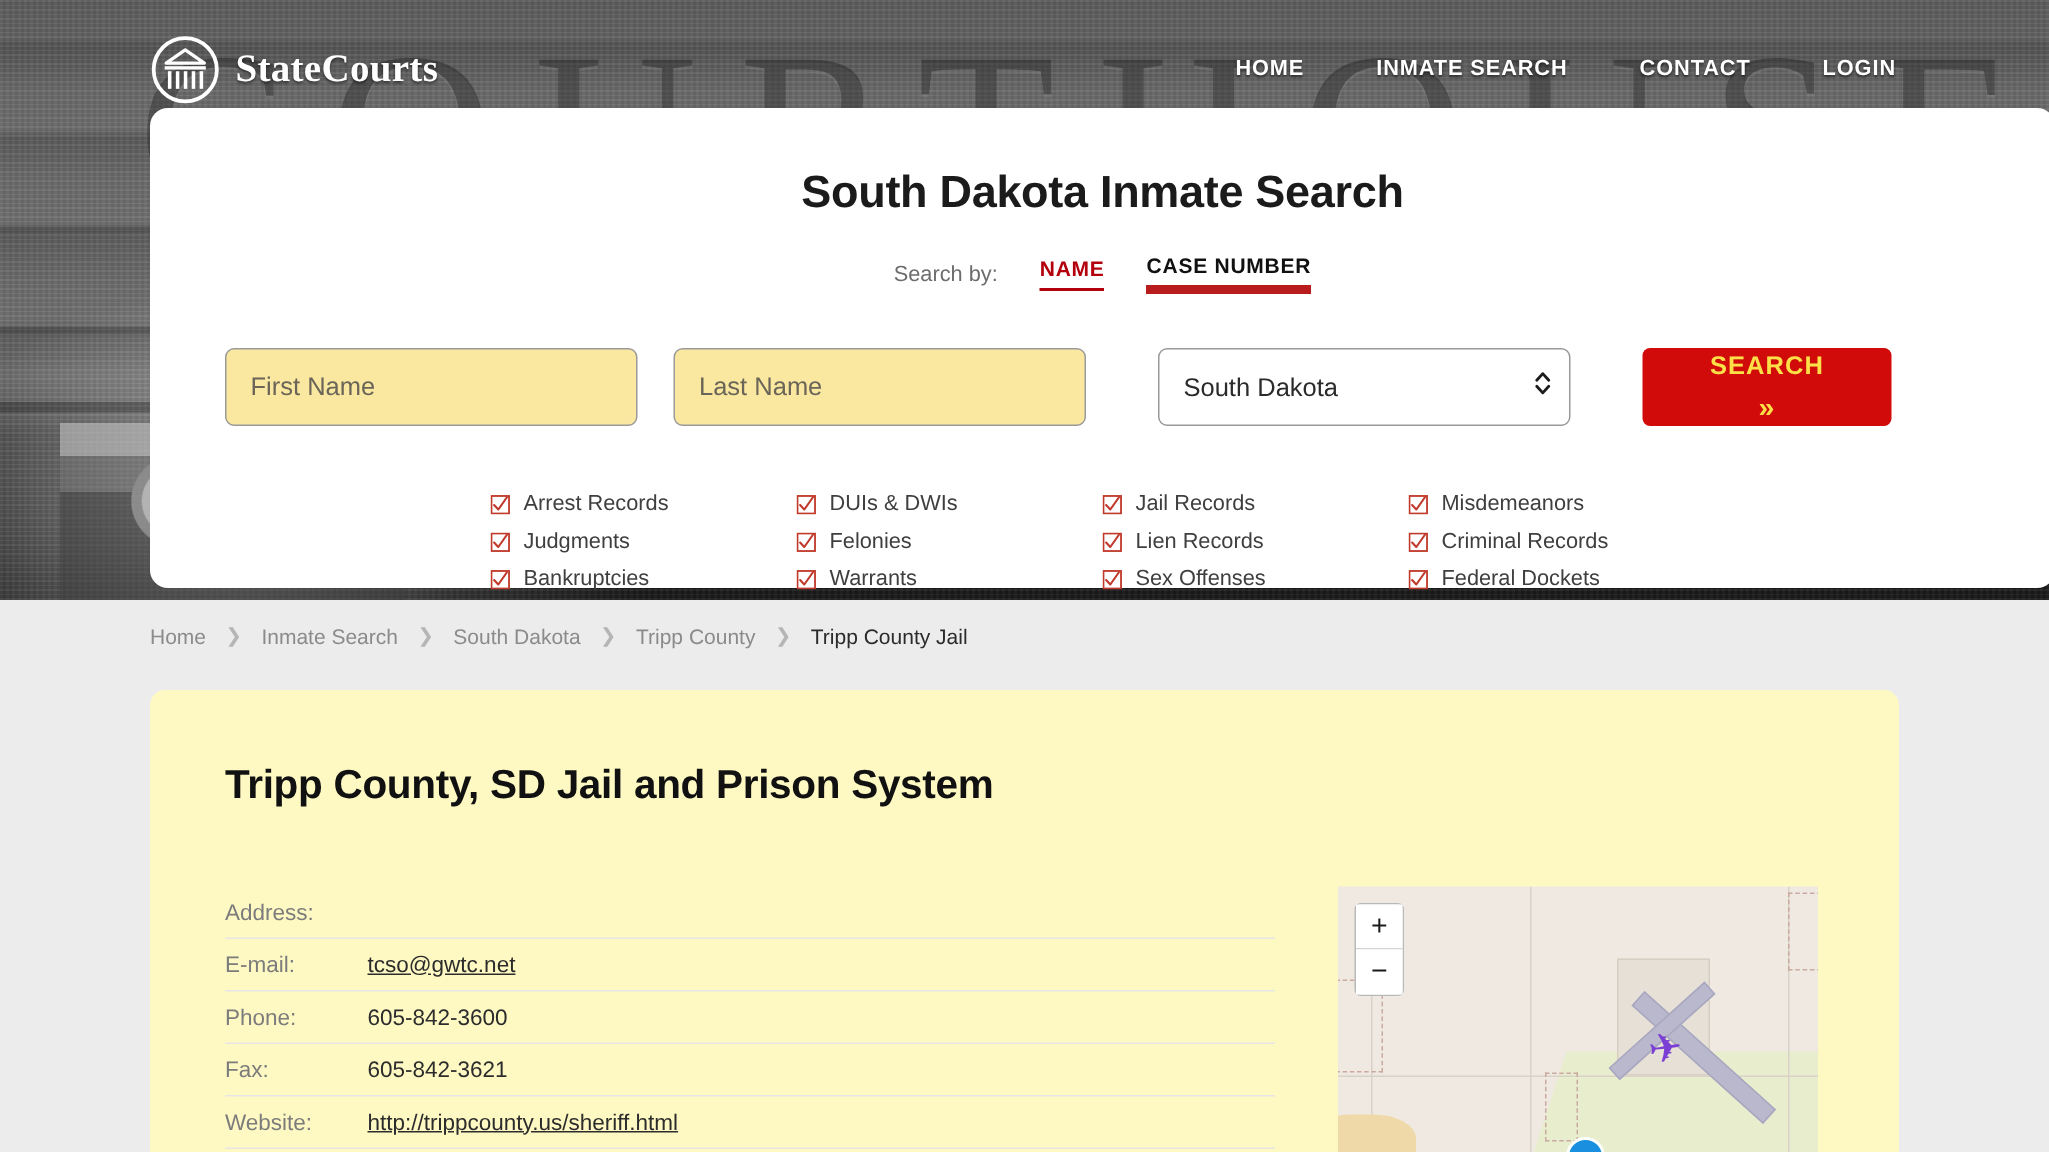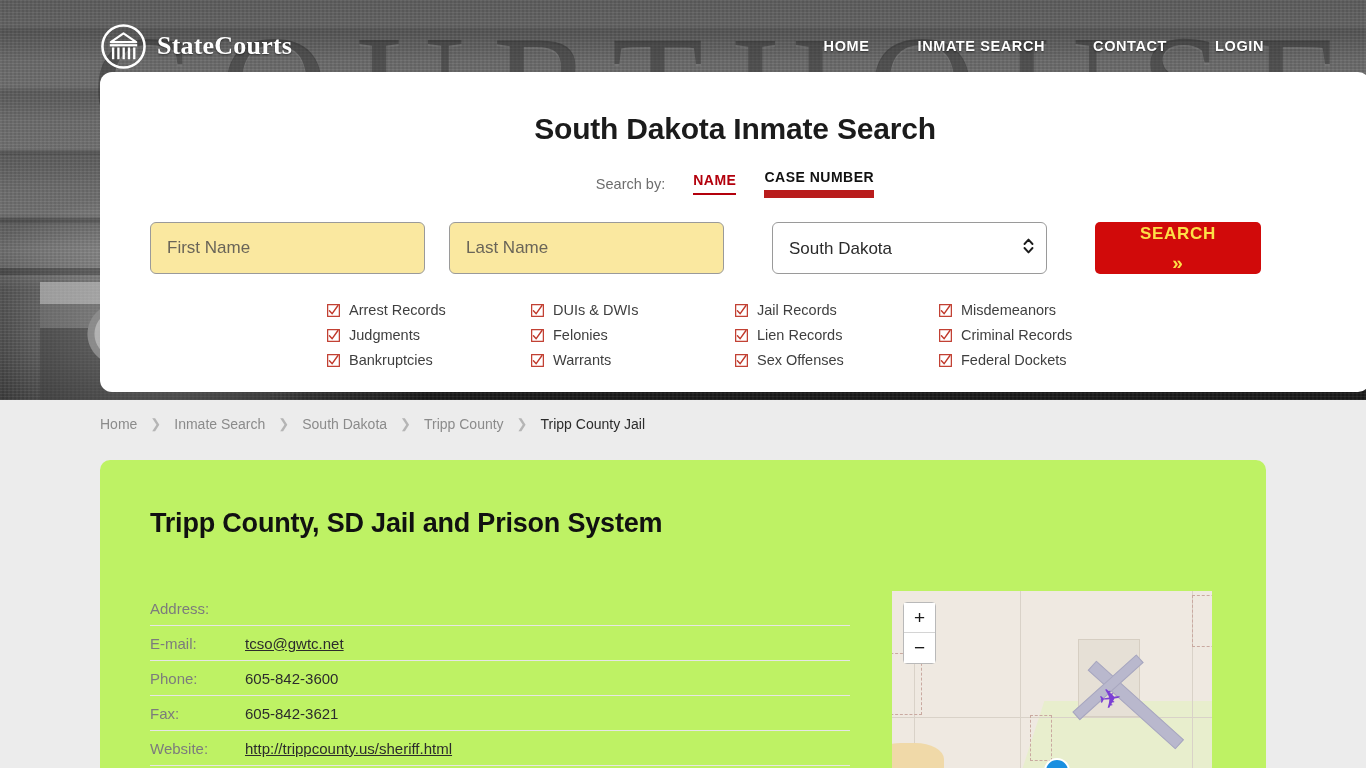--- a/index.html
+++ b/index.html
@@ -114,25 +114,25 @@
     display: flex; justify-content: center; align-items: center;
     gap: 28px; margin-top: 23px;
   }
   .searchby-label { font-size: 14.5px; color: #6d6d6d; }
   .tab {
     font-size: 14px; font-weight: bold; letter-spacing: .5px;
     padding-bottom: 5px; cursor: pointer;
     background: none; border: none; font-family: inherit;
   }
   .tab-active { color: #b3000c; border-bottom: 2px solid #b3000c; }
-  .tab-inactive { color: #111; border-bottom: 8px solid #b91c1c; }
+  .tab-inactive { color: #111; border-bottom: 6px solid #b91c1c; }
 
   .form-row {
     display: flex; align-items: center; gap: 24px;
-    margin-top: 24px;
+    margin-top: 36px;
   }
   .txt {
     width: 275px; height: 52px;
     background: #fae8a0;
     border: 1px solid #9a9a9a;
     border-radius: 6px;
     padding: 0 16px;
     font-size: 17px; color: #3a3a33;
     font-family: inherit;
   }
@@ -162,21 +162,21 @@
     font-family: Liberation Sans, sans-serif; cursor: pointer;
     display: flex; align-items: center; justify-content: center; gap: 9px; flex-direction: column;
   }
   .chev2 { font-size: 19px; line-height: 1; }
 
   .cats {
     display: grid;
     grid-template-columns: repeat(4, 204px);
     justify-content: center;
     row-gap: 9px; column-gap: 0;
-    margin-top: 28px;
+    margin-top: 44px;
   }
   .cat { display: flex; align-items: center; gap: 9px; font-size: 14.5px; color: #3f3f3f; }
   .cbox { width: 13px; height: 13px; display: block; flex: 0 0 13px; }
 
   
   .crumbs {
     position: absolute; left: 0; top: 400px;
     width: 1366px; height: 47px;
     display: flex; align-items: center;
     padding-left: 100px;
@@ -184,21 +184,21 @@
     font-size: 14px;
   }
   .crumbs a { color: #8b8b8b; text-decoration: none; }
   .crumbs .sep { color: #b5b5b5; margin: 0 13px; font-size: 13px; }
   .crumbs .current { color: #2b2b2b; }
 
   
   .content-card {
     position: absolute; left: 100px; top: 460px;
     width: 1166px; height: 308px;
-    background: #bef264;
+    background: #fef9c3;
     border-radius: 10px 10px 0 0;
     padding: 48px 50px 0 50px;
   }
   .page-title {
     font-size: 27px; font-weight: bold; color: #111;
     letter-spacing: -.2px;
   }
   .body-row { display: flex; gap: 42px; margin-top: 52px; }
   .info-table { width: 700px; }
   .info-row {

